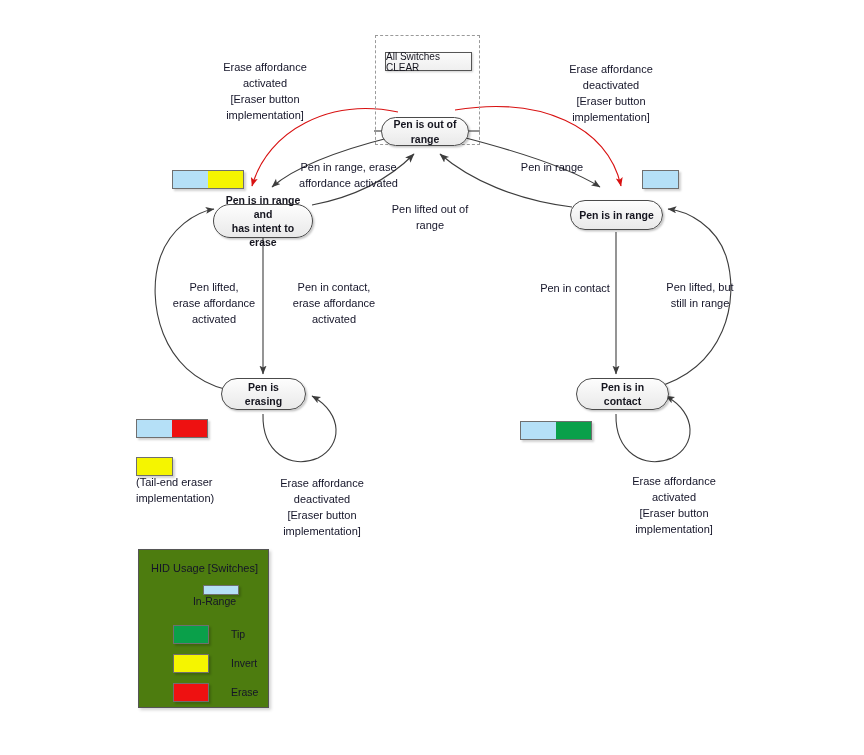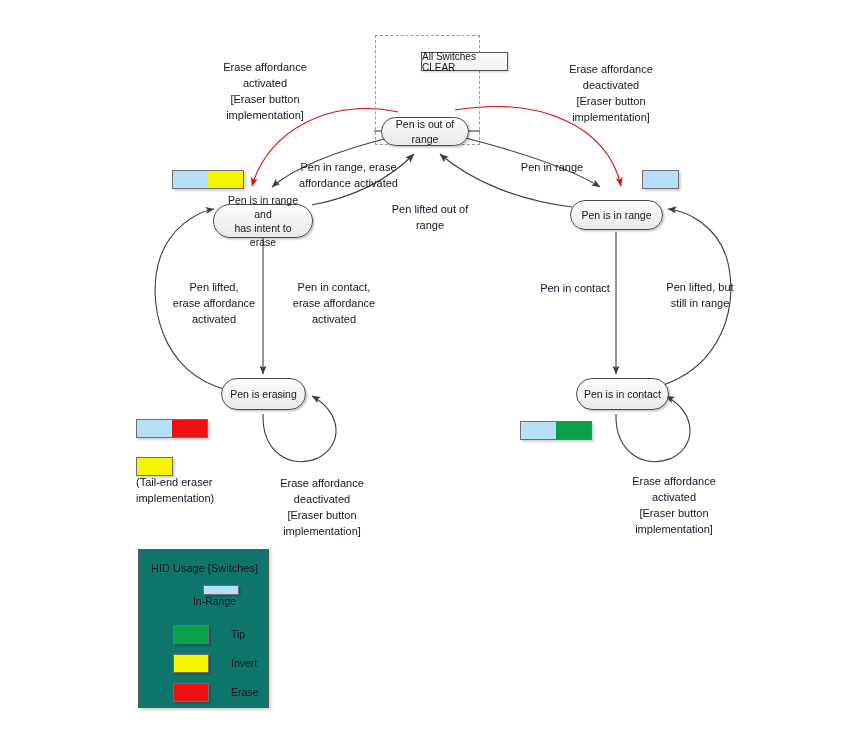--- a/index.html
+++ b/index.html
@@ -37,20 +37,21 @@
     border-radius: 22px;
     display: flex;
     align-items: center;
     justify-content: center;
     text-align: center;
     font-size: 10.5px;
     line-height: 1.35;
     color: #15151f;
     box-shadow: 1.5px 1.5px 2px rgba(0,0,0,0.22);
     padding: 0 6px;
+    font-weight: bold;
   }
 
   
   .lbl {
     position: absolute;
     font-size: 11px;
     line-height: 1.45;
     color: #141428;
     text-align: center;
     white-space: pre-line;
@@ -68,21 +69,20 @@
     position: absolute;
     box-sizing: border-box;
     background: linear-gradient(180deg, #fbfbfb 0%, #efefef 100%);
     border: 1px solid #555;
     display: flex;
     align-items: center;
     justify-content: center;
     font-size: 10px;
     color: #15151f;
     box-shadow: 1px 1px 2px rgba(0,0,0,0.2);
-    margin-left: 36px;
   }
 
   
   .swatch-group {
     position: absolute;
     display: flex;
     border: 1.5px solid #6f6f6f;
     box-sizing: content-box;
     box-shadow: 2px 2px 2px rgba(0,0,0,0.18);
   }
@@ -92,21 +92,21 @@
   }
   .sw-inrange { background: #b5e0f7; }
   .sw-tip     { background: #0aa04a; }
   .sw-invert  { background: #f5f500; }
   .sw-erase   { background: #ee1111; }
 
   
   .legend {
     position: absolute;
     box-sizing: border-box;
-    background: #0f766e;
+    background: #4d7c0f;
     border: 1.5px solid #555;
     box-shadow: 2px 2px 3px rgba(0,0,0,0.18);
   }
   .legend-title {
     position: absolute;
     left: 12px;
     top: 12px;
     font-size: 11px;
     color: #141428;
   }

